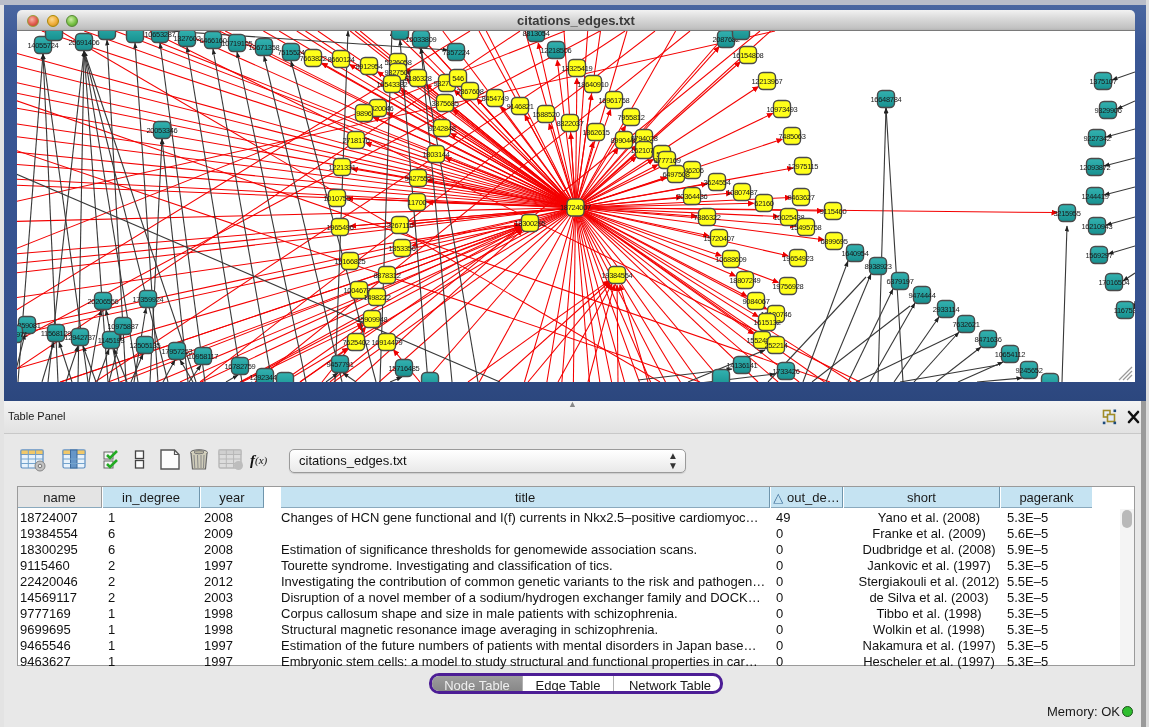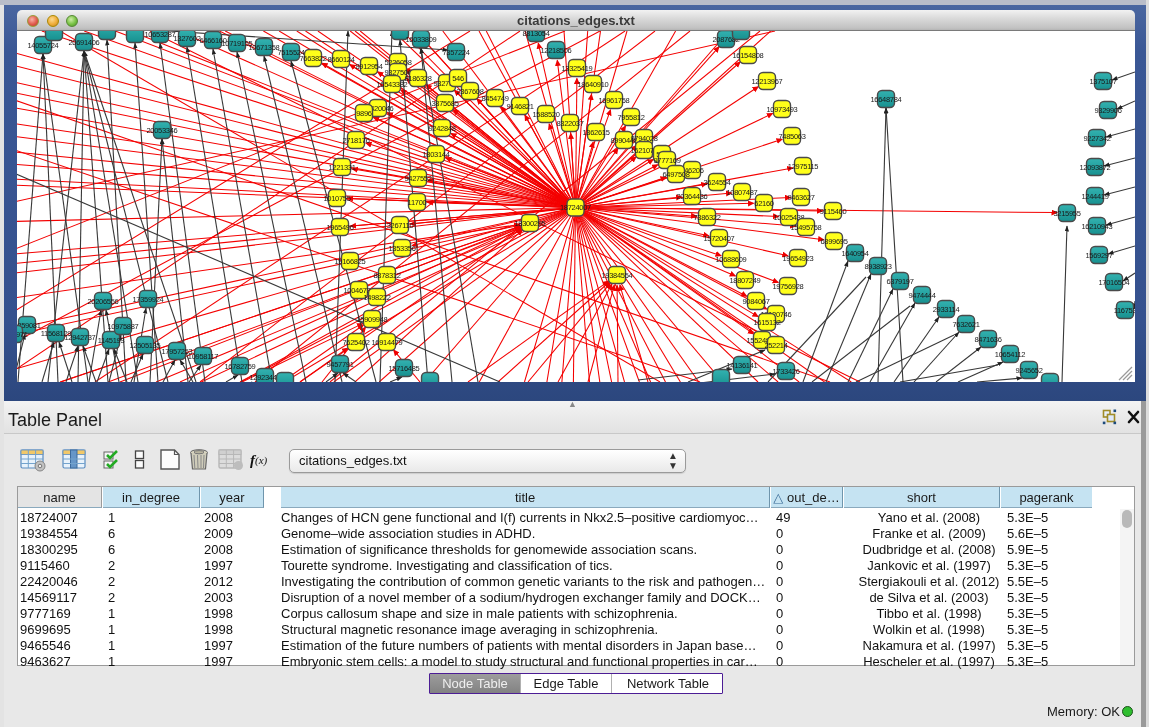--- a/index.html
+++ b/index.html
@@ -18,41 +18,41 @@
   background:linear-gradient(#f2f2f2, #d8d8d8 45%, #c2c2c2 90%, #b5b5b5);
   border-bottom:1px solid #7a7a7a; border-radius:5px 5px 0 0; }
 #titlebar .t { position:absolute; left:0; right:0; top:3px; text-align:center;
   font-size:13px; font-weight:bold; color:#3a3a3a; }
 .tl { position:absolute; top:15px; width:12px; height:12px; border-radius:50%; }
 #canvas { left:17px; top:31px; width:1118px; height:351px; background:#fff; overflow:hidden; }
 
 #panel { left:4px; top:401px; width:1137px; height:326px; background:#e8e8e8; }
 #phead { left:4px; top:401px; width:1137px; height:33px;
   background:linear-gradient(#f3f3f3,#e2e2e2); border-bottom:1px solid #c8c8c8; }
-#phead .t { position:absolute; left:4px; top:9px; font-size:18px; color:#1a1a1a; }
+#phead .t { position:absolute; left:4px; top:9px; font-size:11px; color:#1a1a1a; }
 #dropdown { left:289px; top:449px; width:397px; height:24px; background:linear-gradient(#ffffff,#e9e9e9);
   border:1px solid #9a9a9a; border-radius:5px; font-size:13px; color:#111; line-height:22px;
   padding-left:9px; box-shadow:0 1px 1px rgba(0,0,0,.12); }
 #dropdown .step { position:absolute; right:7px; top:1px; font-size:10px; color:#333; line-height:10px; }
 
 #tablebox { left:17px; top:486px; width:1118px; height:180px; background:#fff;
   border:1px solid #9a9a9a; }
 .th { position:absolute; top:487px; height:21px; background:#c5e3f2;
   border-right:1px solid #6f95ac; border-bottom:1px solid #8aa9bd;
   font-size:13px; color:#1a1a1a; text-align:center; line-height:21px; }
 .trow { position:absolute; left:17px; width:1101px; height:16px; font-size:13px;
   color:#111; white-space:nowrap; }
 .trow span { position:absolute; top:0; line-height:15px; }
 .c1 { left:3px; } .c2 { left:91px; } .c3 { left:187px; } .c4 { left:264px; }
 .c5 { left:759px; } .c6 { left:829px; width:166px; text-align:center; } .c7 { left:990px; }
 #vscroll { left:1120px; top:509px; width:14px; height:156px; background:#f4f4f4; }
 #vthumb { left:1122px; top:510px; width:10px; height:18px; background:#b9b9b9; border-radius:5px; }
 
-#segs { left:429px; top:673px; width:294px; height:21px; border:1px solid #4c1d95;
-  border-radius:1px; background:#fff; overflow:hidden; }
+#segs { left:429px; top:673px; width:294px; height:21px; border:3px solid #4c1d95;
+  border-radius:10px; background:#fff; overflow:hidden; }
 .seg { position:absolute; top:0; height:21px; font-size:13px; text-align:center;
   line-height:20px; color:#1a1a1a; }
 #seg1 { left:0; width:90px; background:linear-gradient(#9d9d9d,#7f7f7f); color:#efefef; }
 #seg2 { left:90px; width:91px; border-left:1px solid #b0b0b0; }
 #seg3 { left:181px; width:113px; border-left:1px solid #b0b0b0; }
 #mem { left:1020px; top:704px; width:100px; text-align:right; font-size:13px; color:#1a1a1a; }
 #memdot { left:1122px; top:706px; width:11px; height:11px; border-radius:50%;
   background:#2fbe2f; border:1px solid #1c511c; }
 </style></head>
 <body>
@@ -679,21 +679,20 @@
     <span class="c3">2008</span>
     <span class="c4">Changes of HCN gene functional and I(f) currents in Nkx2.5–positive cardiomyoc…</span>
     <span class="c5">49</span>
     <span class="c6">Yano et al. (2008)</span>
     <span class="c7">5.3E–5</span>
   </div>
 <div class="trow" style="top:526px">
     <span class="c1">19384554</span>
     <span class="c2">6</span>
     <span class="c3">2009</span>
-    <span class="c4">Genome–wide association studies in ADHD.</span>
     <span class="c5">0</span>
     <span class="c6">Franke et al. (2009)</span>
     <span class="c7">5.6E–5</span>
   </div>
 <div class="trow" style="top:542px">
     <span class="c1">18300295</span>
     <span class="c2">6</span>
     <span class="c3">2008</span>
     <span class="c4">Estimation of significance thresholds for genomewide association scans.</span>
     <span class="c5">0</span>

